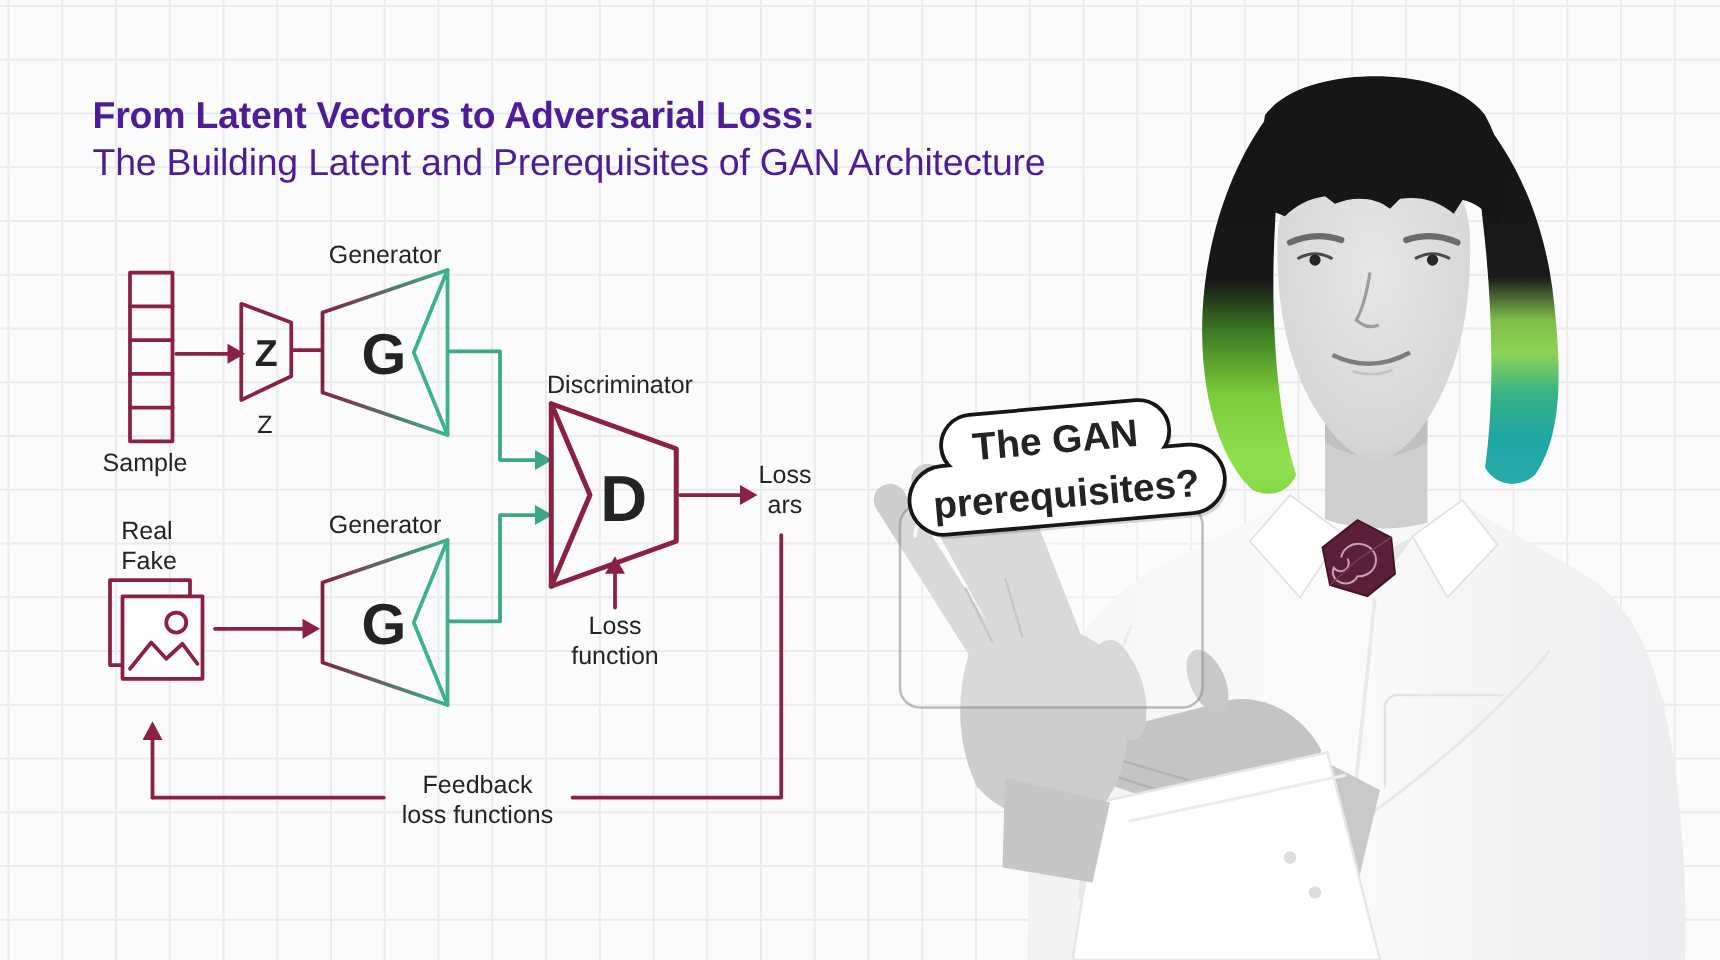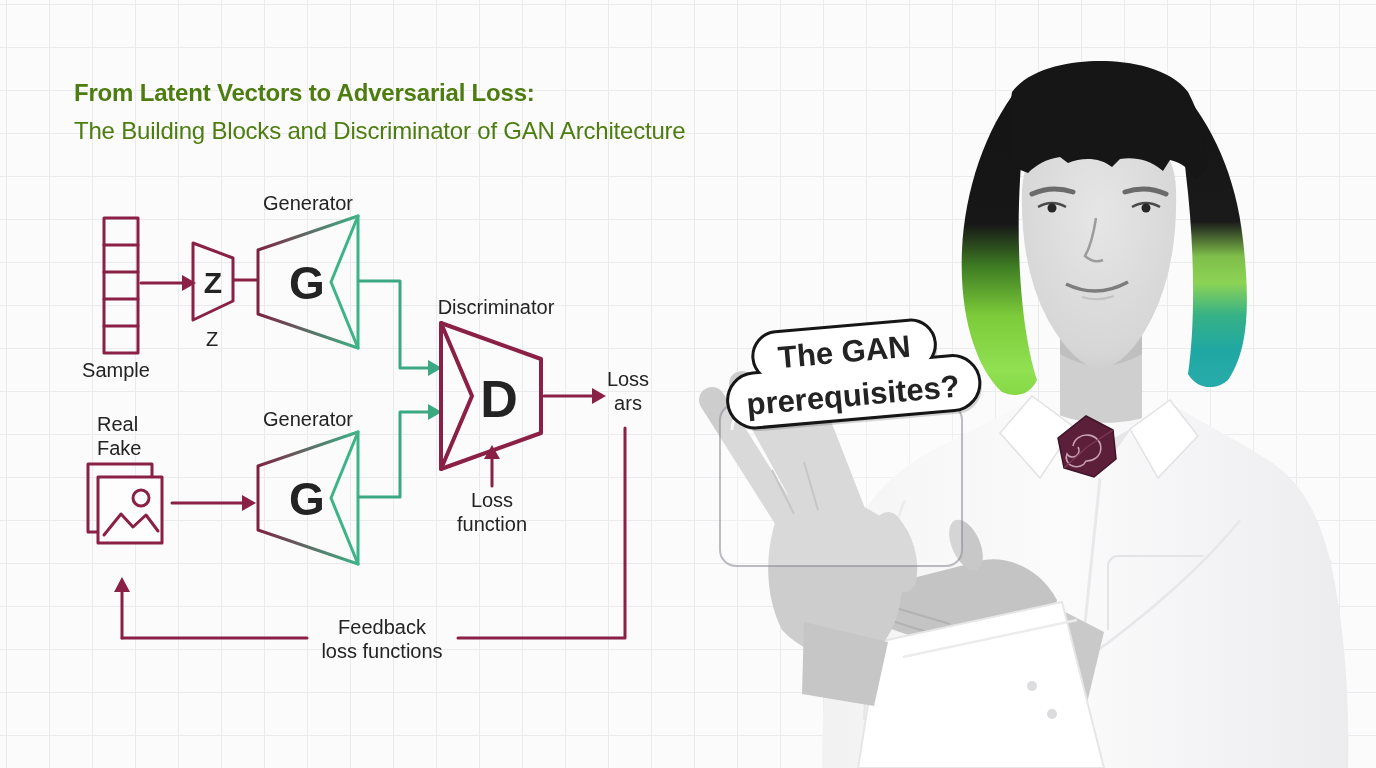--- a/index.html
+++ b/index.html
@@ -7,36 +7,36 @@
     width:1376px;height:768px;overflow:hidden;position:relative;
     font-family:"Liberation Sans",sans-serif;
     background-color:#fbfbfc;
     background-image:
       linear-gradient(#ebebee 1.5px, transparent 1.5px),
       linear-gradient(90deg, #ebebee 1.5px, transparent 1.5px);
     background-size:43px 43px;
     background-position:6px 4px;
   }
   .title{
-    position:absolute;left:74px;top:74px;color:#4d7c0f;
-    font-size:24px;line-height:38px;letter-spacing:-0.2px;
+    position:absolute;left:74px;top:74px;color:#4c1d95;
+    font-size:30px;line-height:38px;letter-spacing:-0.2px;
   }
   .title .t1{font-weight:bold;}
   .title .t2{font-weight:normal;}
   svg{position:absolute;left:0;top:0;}
   text{font-family:"Liberation Sans",sans-serif;fill:#232323;}
   .lbl{font-size:20px;}
   .letter{font-weight:bold;}
 </style>
 </head>
 <body>
 
 <div class="title">
   <div class="t1">From Latent Vectors to Adversarial Loss:</div>
-  <div class="t2">The Building Blocks and Discriminator of GAN Architecture</div>
+  <div class="t2">The Building Latent and Prerequisites of GAN Architecture</div>
 </div>
 
 <svg width="1376" height="768" viewBox="0 0 1376 768">
   <defs>
     <linearGradient id="genGrad" gradientUnits="userSpaceOnUse" x1="258" y1="0" x2="358" y2="0">
       <stop offset="0" stop-color="#7e2342"></stop>
         <stop offset="1" stop-color="#3cb487"></stop>
     </linearGradient>
     <linearGradient id="gLetterGrad" gradientUnits="userSpaceOnUse" x1="285" y1="0" x2="332" y2="0">
       <stop offset="0" stop-color="#55585c"></stop>

